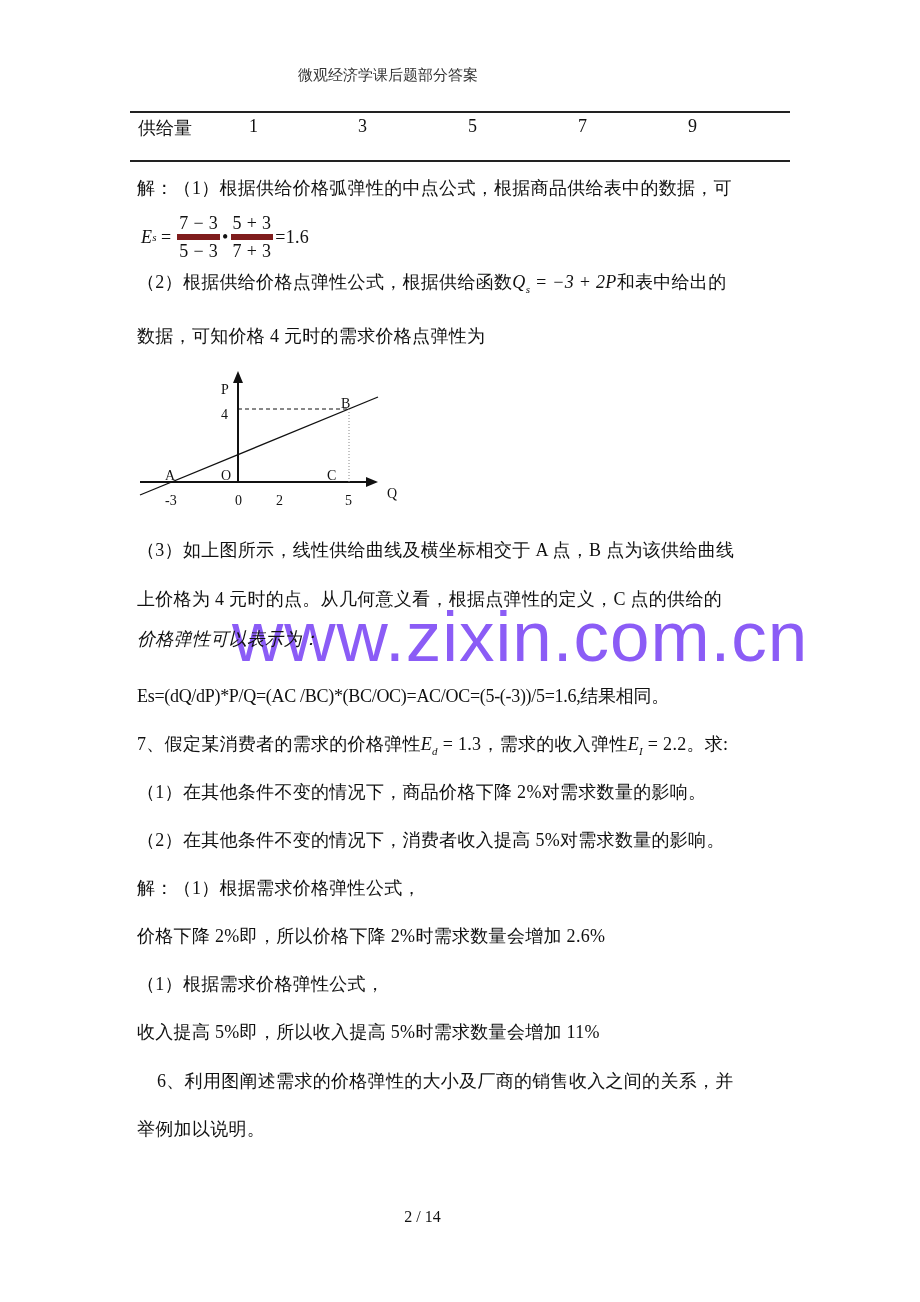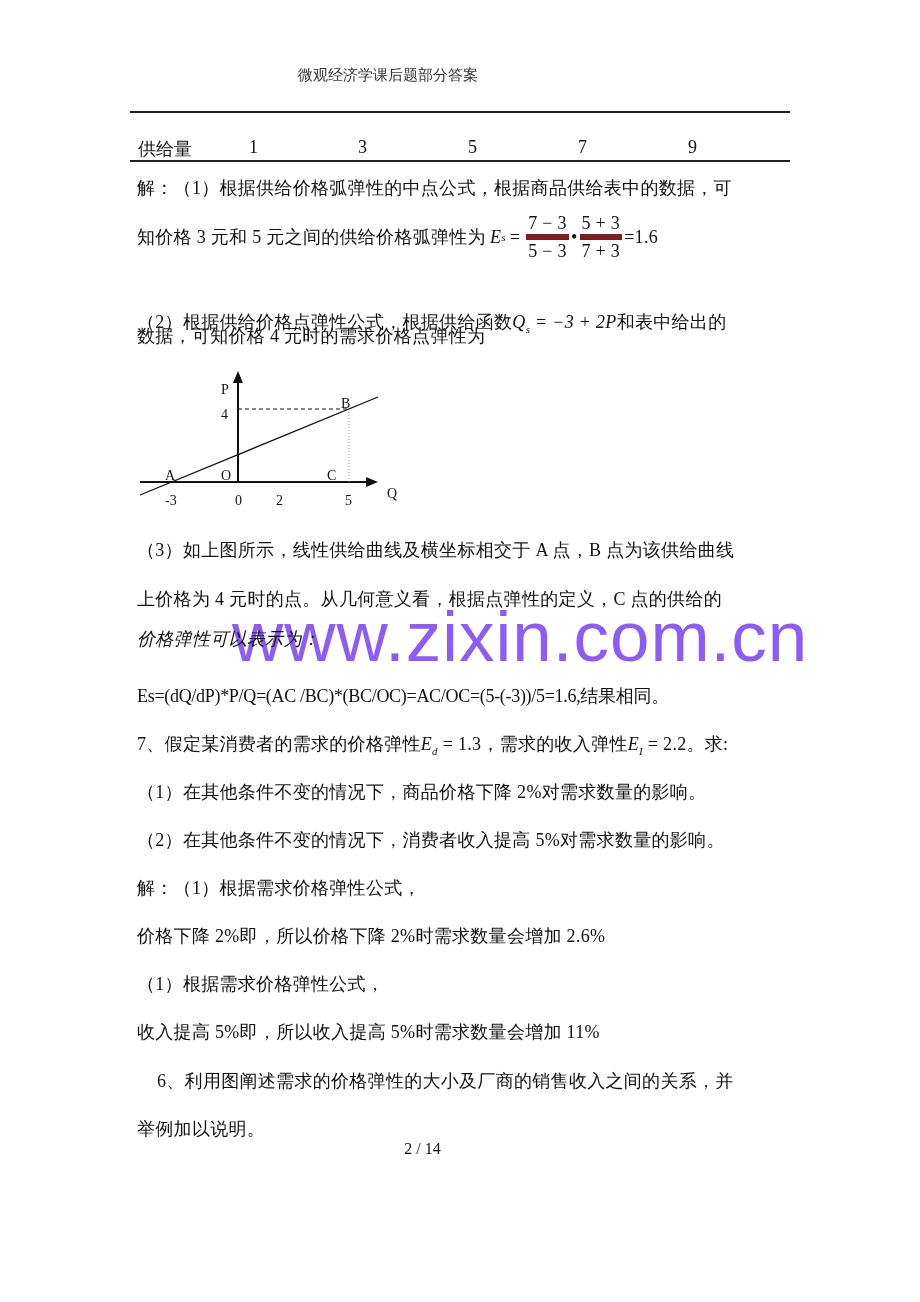--- a/index.html
+++ b/index.html
@@ -1,31 +1,31 @@
 <!DOCTYPE html>
 <html><head>
 <meta charset="utf-8">
 <style>
   html, body { margin:0; padding:0; background:#ffffff; }
   body { width:920px; height:1302px; position:relative; overflow:hidden;
          font-family:"Liberation Serif","DejaVu Serif",serif; color:#111; }
   .abs { position:absolute; white-space:nowrap; }
   .header { top:66px; left:0; width:776px; text-align:center; font-size:15px; color:#333; }
   .rule { position:absolute; left:130px; width:660px; height:2px; background:#222; }
-  .tbl-cell { top:137px; font-size:18px; }
+  .tbl-cell { top:116px; font-size:18px; }
   .line { left:137px; font-size:18px; letter-spacing:0.3px; }
   .math { font-family:"Liberation Serif","DejaVu Serif",serif; font-style:italic; }
   .frac { display:inline-block; vertical-align:middle; text-align:center; font-style:normal; margin:0 2px; }
   .frac .num { display:block; border-bottom:6px solid #7f1d1d; padding:0 2px; line-height:22px; }
   .frac .den { display:block; line-height:22px; padding:0 2px; }
   sub { font-size:11px; }
   .watermark { top:596px; left:232px; font-family:"Liberation Sans","DejaVu Sans",sans-serif;
                font-size:71px; color:#8b5cf6; letter-spacing:1px; z-index:0; }
   .content { position:relative; z-index:1; }
-  .footer { top:1140px; left:0; width:845px; text-align:center; font-size:16px; }
+  .footer { top:1208px; left:0; width:845px; text-align:center; font-size:16px; }
 </style>
 </head>
 <body>
 
 <div class="abs watermark">www.zixin.com.cn</div>
 
 <div class="content">
   <div class="abs header">微观经济学课后题部分答案</div>
 
   <div class="rule" style="top:111px;"></div>
@@ -33,39 +33,38 @@
   <div class="abs tbl-cell" style="left:249px;">1</div>
   <div class="abs tbl-cell" style="left:358px;">3</div>
   <div class="abs tbl-cell" style="left:468px;">5</div>
   <div class="abs tbl-cell" style="left:578px;">7</div>
   <div class="abs tbl-cell" style="left:688px;">9</div>
   <div class="rule" style="top:160px;"></div>
 
   <div class="abs line" style="top:176px;">解：（1）根据供给价格弧弹性的中点公式，根据商品供给表中的数据，可</div>
 
   <div class="abs line" style="top:212px; display:flex; align-items:center;">
-    <span>知价格 3 元和 5 元之间的供给价格弧弹性为</span>
     <span class="math" style="display:inline-flex; align-items:center; margin-left:4px;">
       <span>E</span>
         <sub>s</sub>
       <span style="font-style:normal; margin:0 4px;">=</span>
       <span class="frac">
         <span class="num">7 − 3</span>
         <span class="den">5 − 3</span>
       </span>
       <span style="font-style:normal;">•</span>
       <span class="frac">
         <span class="num">5 + 3</span>
         <span class="den">7 + 3</span>
       </span>
       <span style="font-style:normal;">=1.6</span>
     </span>
   </div>
 
-  <div class="abs line" style="top:270px;margin-top:40px;">
+  <div class="abs line" style="top:270px;">
     <span>（2）根据供给价格点弹性公式，根据供给函数</span><span class="math">Q</span><sub class="math">s</sub><span class="math"> = −3 + 2P</span><span>和表中给出的</span>
   </div>
   <div class="abs line" style="top:324px;">数据，可知价格 4 元时的需求价格点弹性为</div>
 
   <svg class="abs" style="left:130px; top:365px;" width="290" height="150">
 
     <line x1="108" y1="117" x2="108" y2="14" stroke="#111" stroke-width="2"></line>
     <polygon points="108,6 103,18 113,18" fill="#111"></polygon>
 
     <line x1="10" y1="117" x2="238" y2="117" stroke="#111" stroke-width="2"></line>

